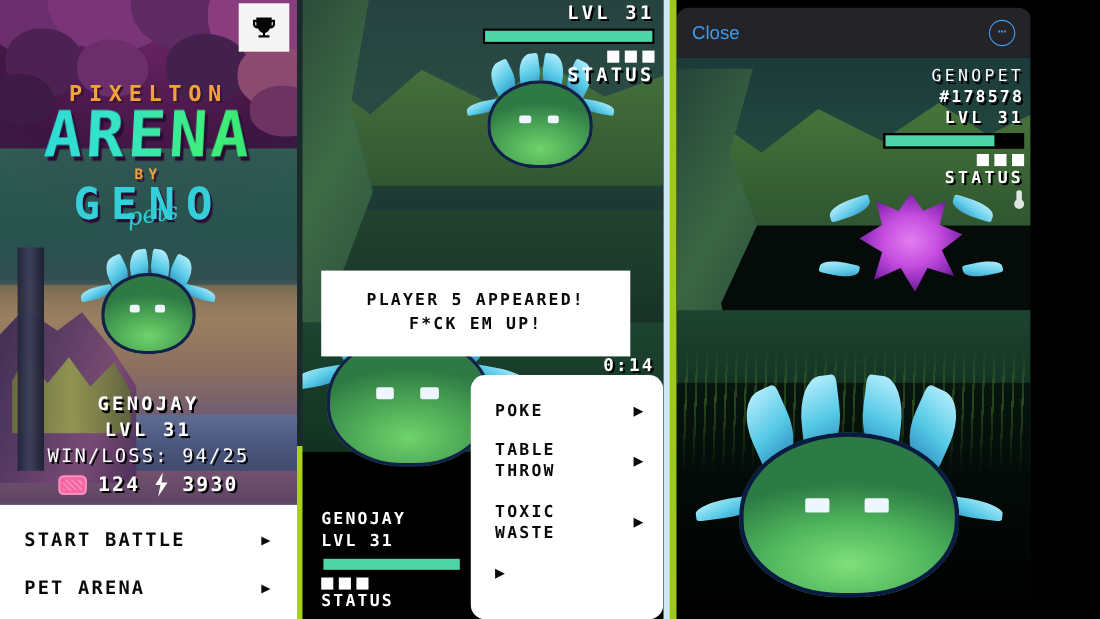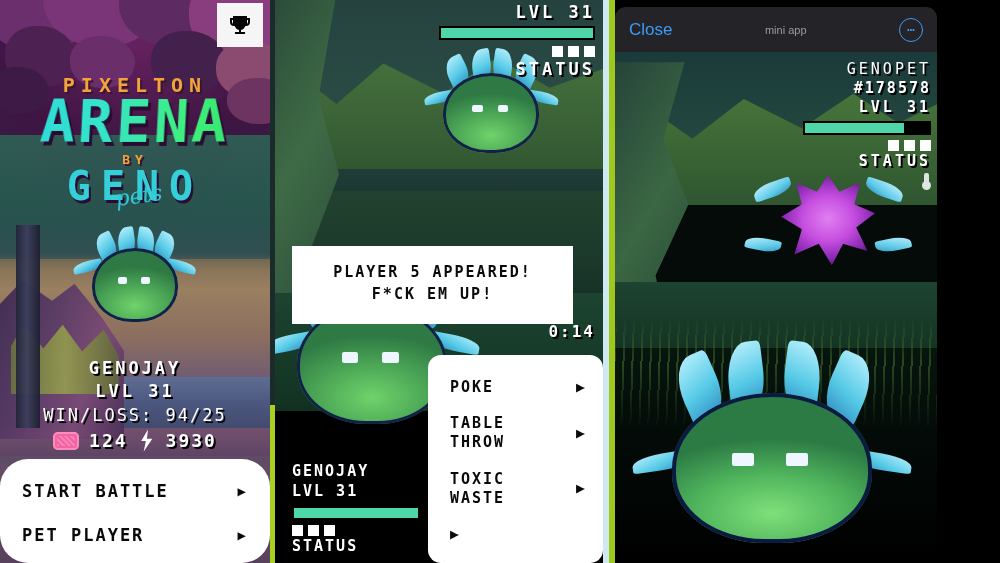--- a/index.html
+++ b/index.html
@@ -118,21 +118,20 @@
         box-shadow:inset 0 0 0 2px #f98dbd; position:relative; }
   .gem::after{content:"";position:absolute;inset:4px;background:
      repeating-linear-gradient(45deg,#f98dbd 0 2px,transparent 2px 4px);opacity:.8;}
   .res-val{ font-size:18px;font-weight:bold;letter-spacing:2px;text-shadow:2px 2px 0 #000; }
   .bolt{ width:18px;height:22px;background:#fff;
     clip-path:polygon(58% 0,20% 52%,46% 52%,34% 100%,82% 42%,52% 42%); }
 
   .menu-card{
     position:absolute; left:0; right:0; bottom:0; background:#fff; z-index:20;
     padding:10px 0 6px 0;
-    border-radius:28px;
   }
   .menu-row{
     display:flex; align-items:center; justify-content:space-between;
     padding:12px 22px; color:#0a0a0a; font-size:17px; font-weight:bold; letter-spacing:2px;
   }
   .menu-row .arw{ font-size:14px; }
 
   
   .p2-bg{
     position:absolute; inset:0;
@@ -165,21 +164,21 @@
     position:absolute; left:22px; right:30px; top:246px; background:#fff; z-index:22;
     padding:16px 10px 18px; text-align:center;
   }
   .dialog div{ color:#0a0a0a; font-size:15px; font-weight:bold; letter-spacing:2px; line-height:1.45; }
 
   .timer{ position:absolute; right:8px; top:322px; color:#fff; font-size:16px; font-weight:bold;
           letter-spacing:2px; text-shadow:2px 2px 0 #000; z-index:24; }
 
   .action-card{
     position:absolute; right:0; bottom:0; width:175px; background:#fff; z-index:25;
-    padding:14px 0 10px 0;
+    padding:14px 0 24px 0;
     border-radius:13px;
   }
   .action-row{ display:flex; align-items:center; justify-content:space-between;
     padding:9px 16px 9px 22px; color:#0a0a0a; font-weight:bold; font-size:15px; letter-spacing:2px;
     line-height:1.25; }
   .action-row span.lbl{ white-space:pre-line; }
 
   .p2-stats{ position:absolute; left:22px; bottom:8px; z-index:26; color:#fff; }
   .p2-stats .nm{ font-size:15px;font-weight:bold;letter-spacing:2px; }
   .p2-stats .lv{ font-size:15px;font-weight:bold;letter-spacing:2px;margin-top:2px; }
@@ -313,21 +312,21 @@
         <span class="px res-val">3930</span>
       </div>
     </div>
 
     <div class="menu-card">
       <div class="menu-row">
         <span class="px">START BATTLE</span>
         <span class="arw">▶</span>
       </div>
       <div class="menu-row">
-        <span class="px">PET PLAYER</span>
+        <span class="px">PET ARENA</span>
         <span class="arw">▶</span>
       </div>
     </div>
   </div>
 
   <div class="panel p2">
     <div class="p2-bg"></div>
     <div class="p2-sky"></div>
     <div class="p2-hills"></div>
     <div class="p2-cliffL"></div>
@@ -415,21 +414,20 @@
   </div>
 
   <div class="panel p3">
     <div class="p3-outer"></div>
     <div class="p3-divider"></div>
     <div class="p3-edgeL"></div>
 
     <div class="tg-header">
       <div class="tg-close">Close</div>
       <div class="tg-titles">
-        <div class="tg-sub">mini app</div>
       </div>
       <div class="tg-more">⋯</div>
     </div>
 
     <div class="p3-game">
       <div class="p3-sky"></div>
       <div class="p3-hills"></div>
       <div class="p3-cliff"></div>
       <div class="p3-mid"></div>
       <div class="p3-dark"></div>

